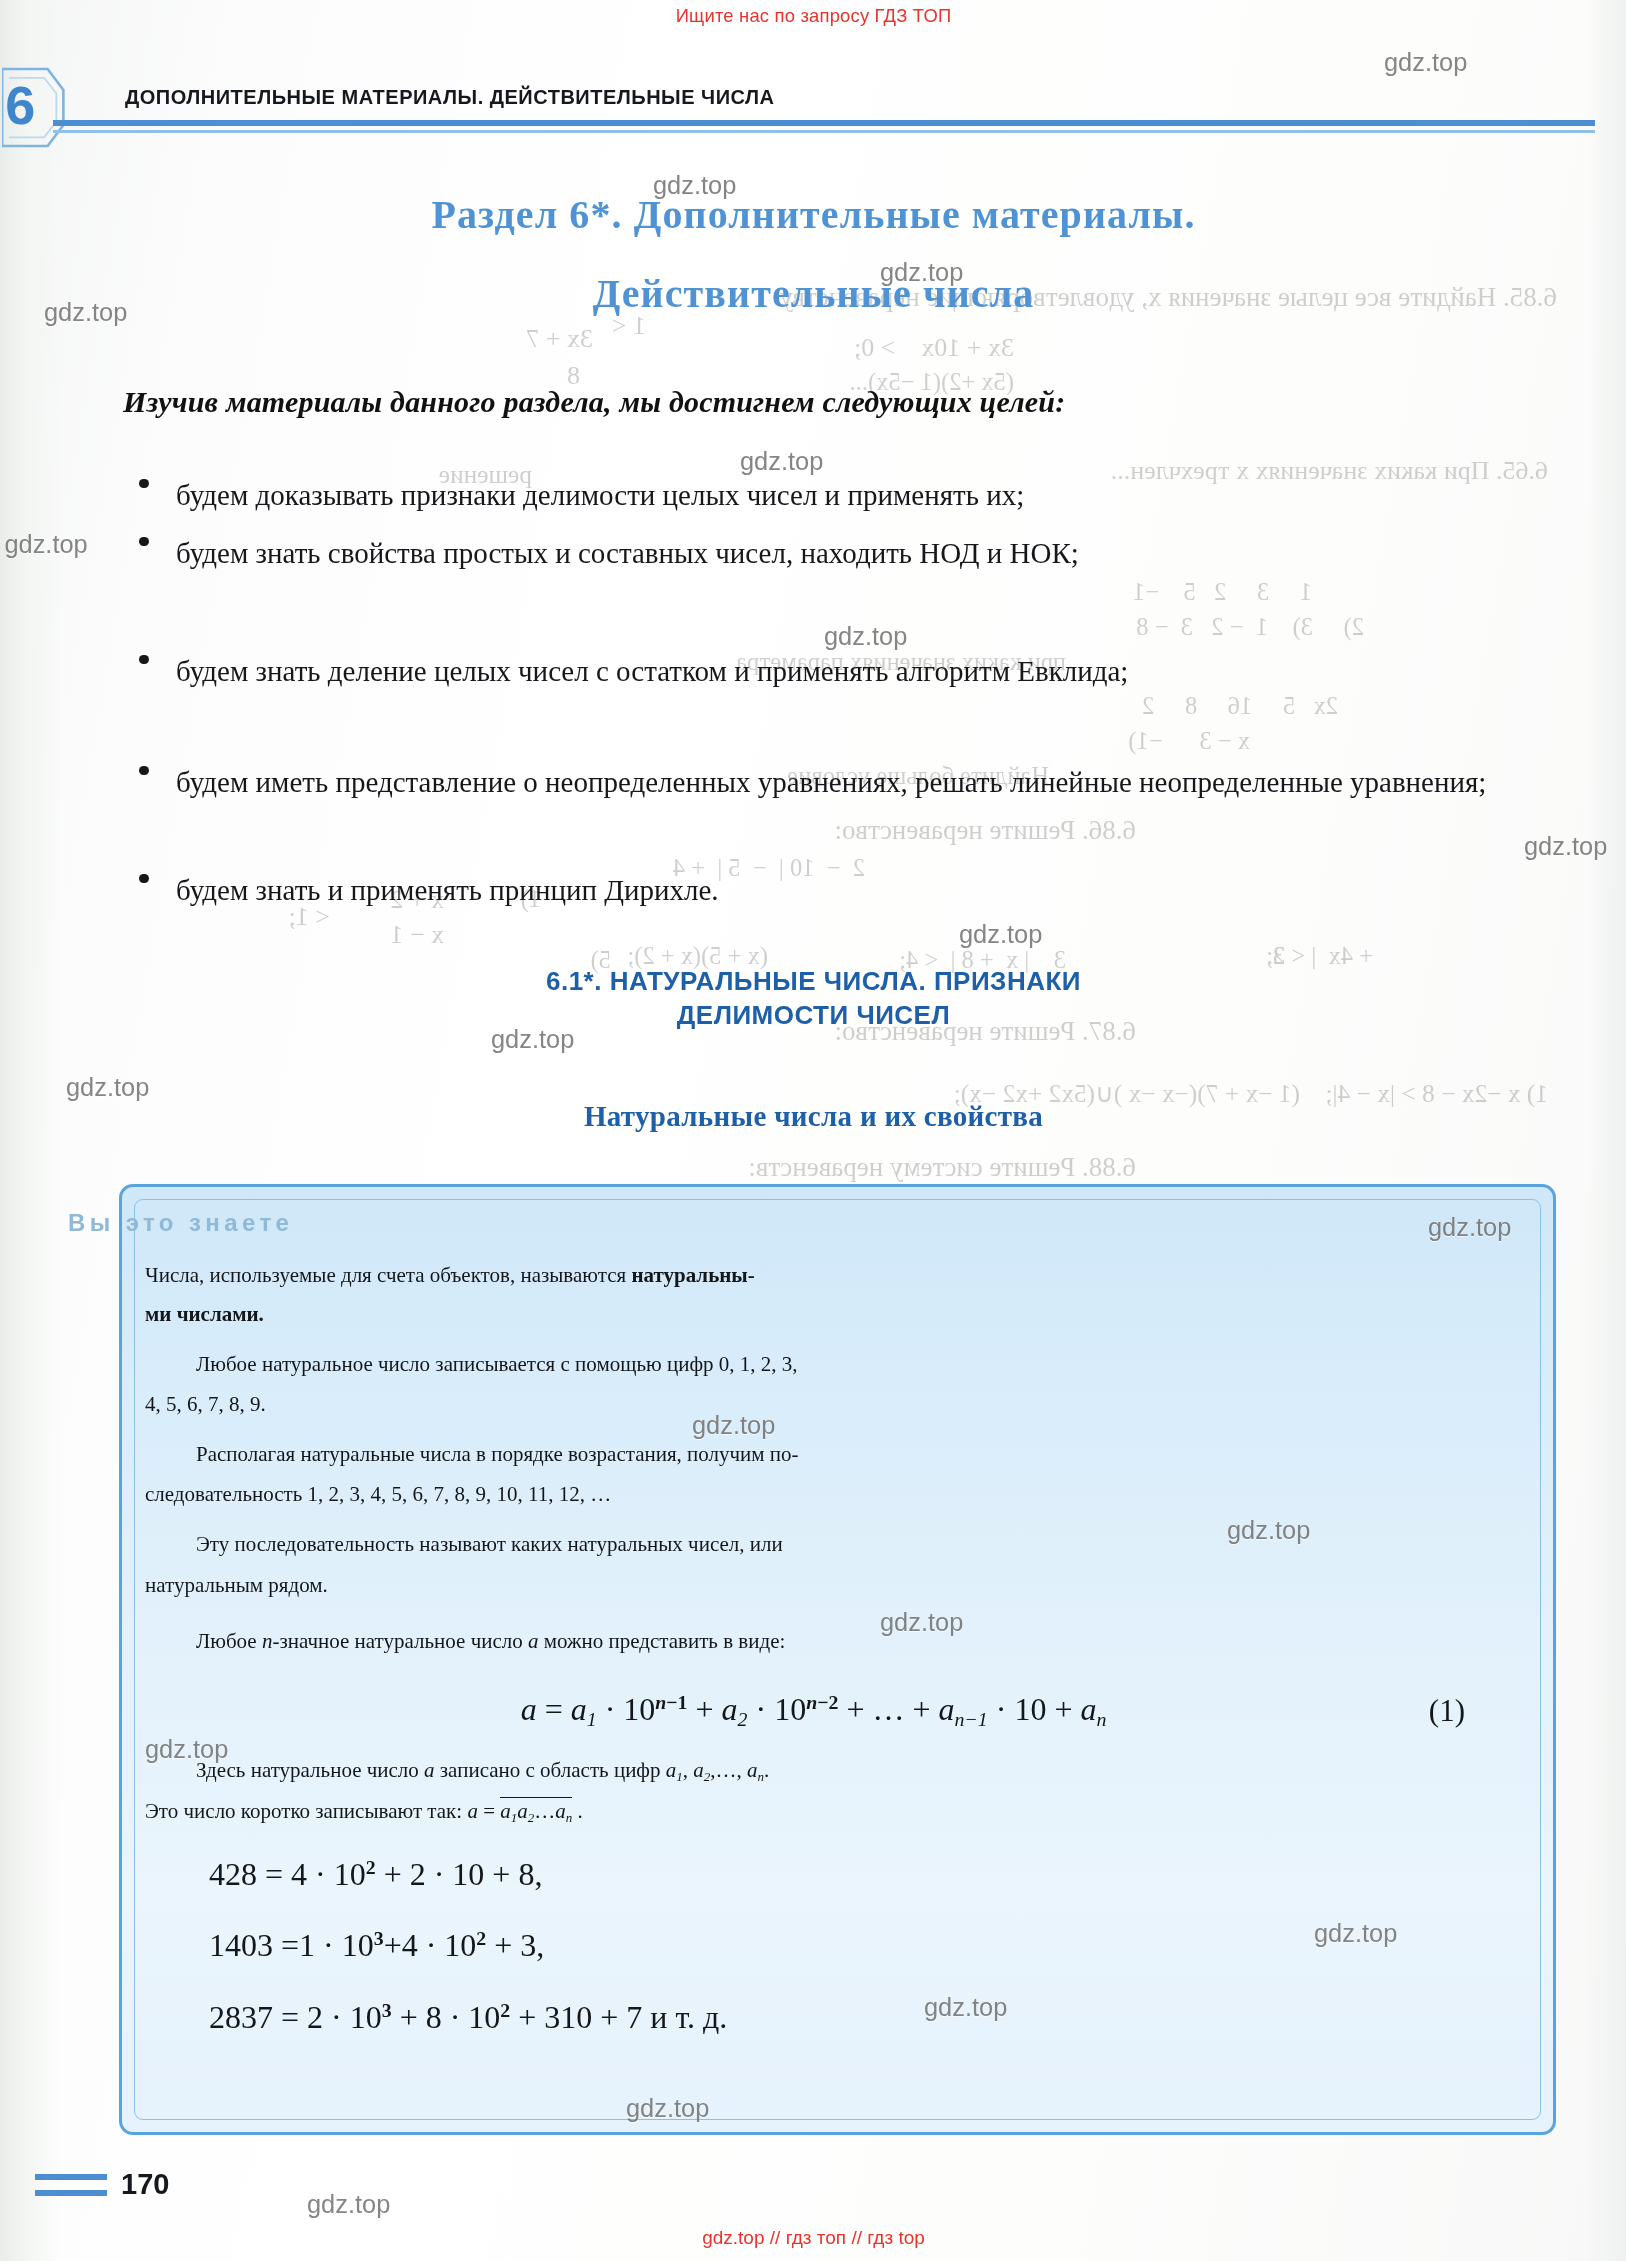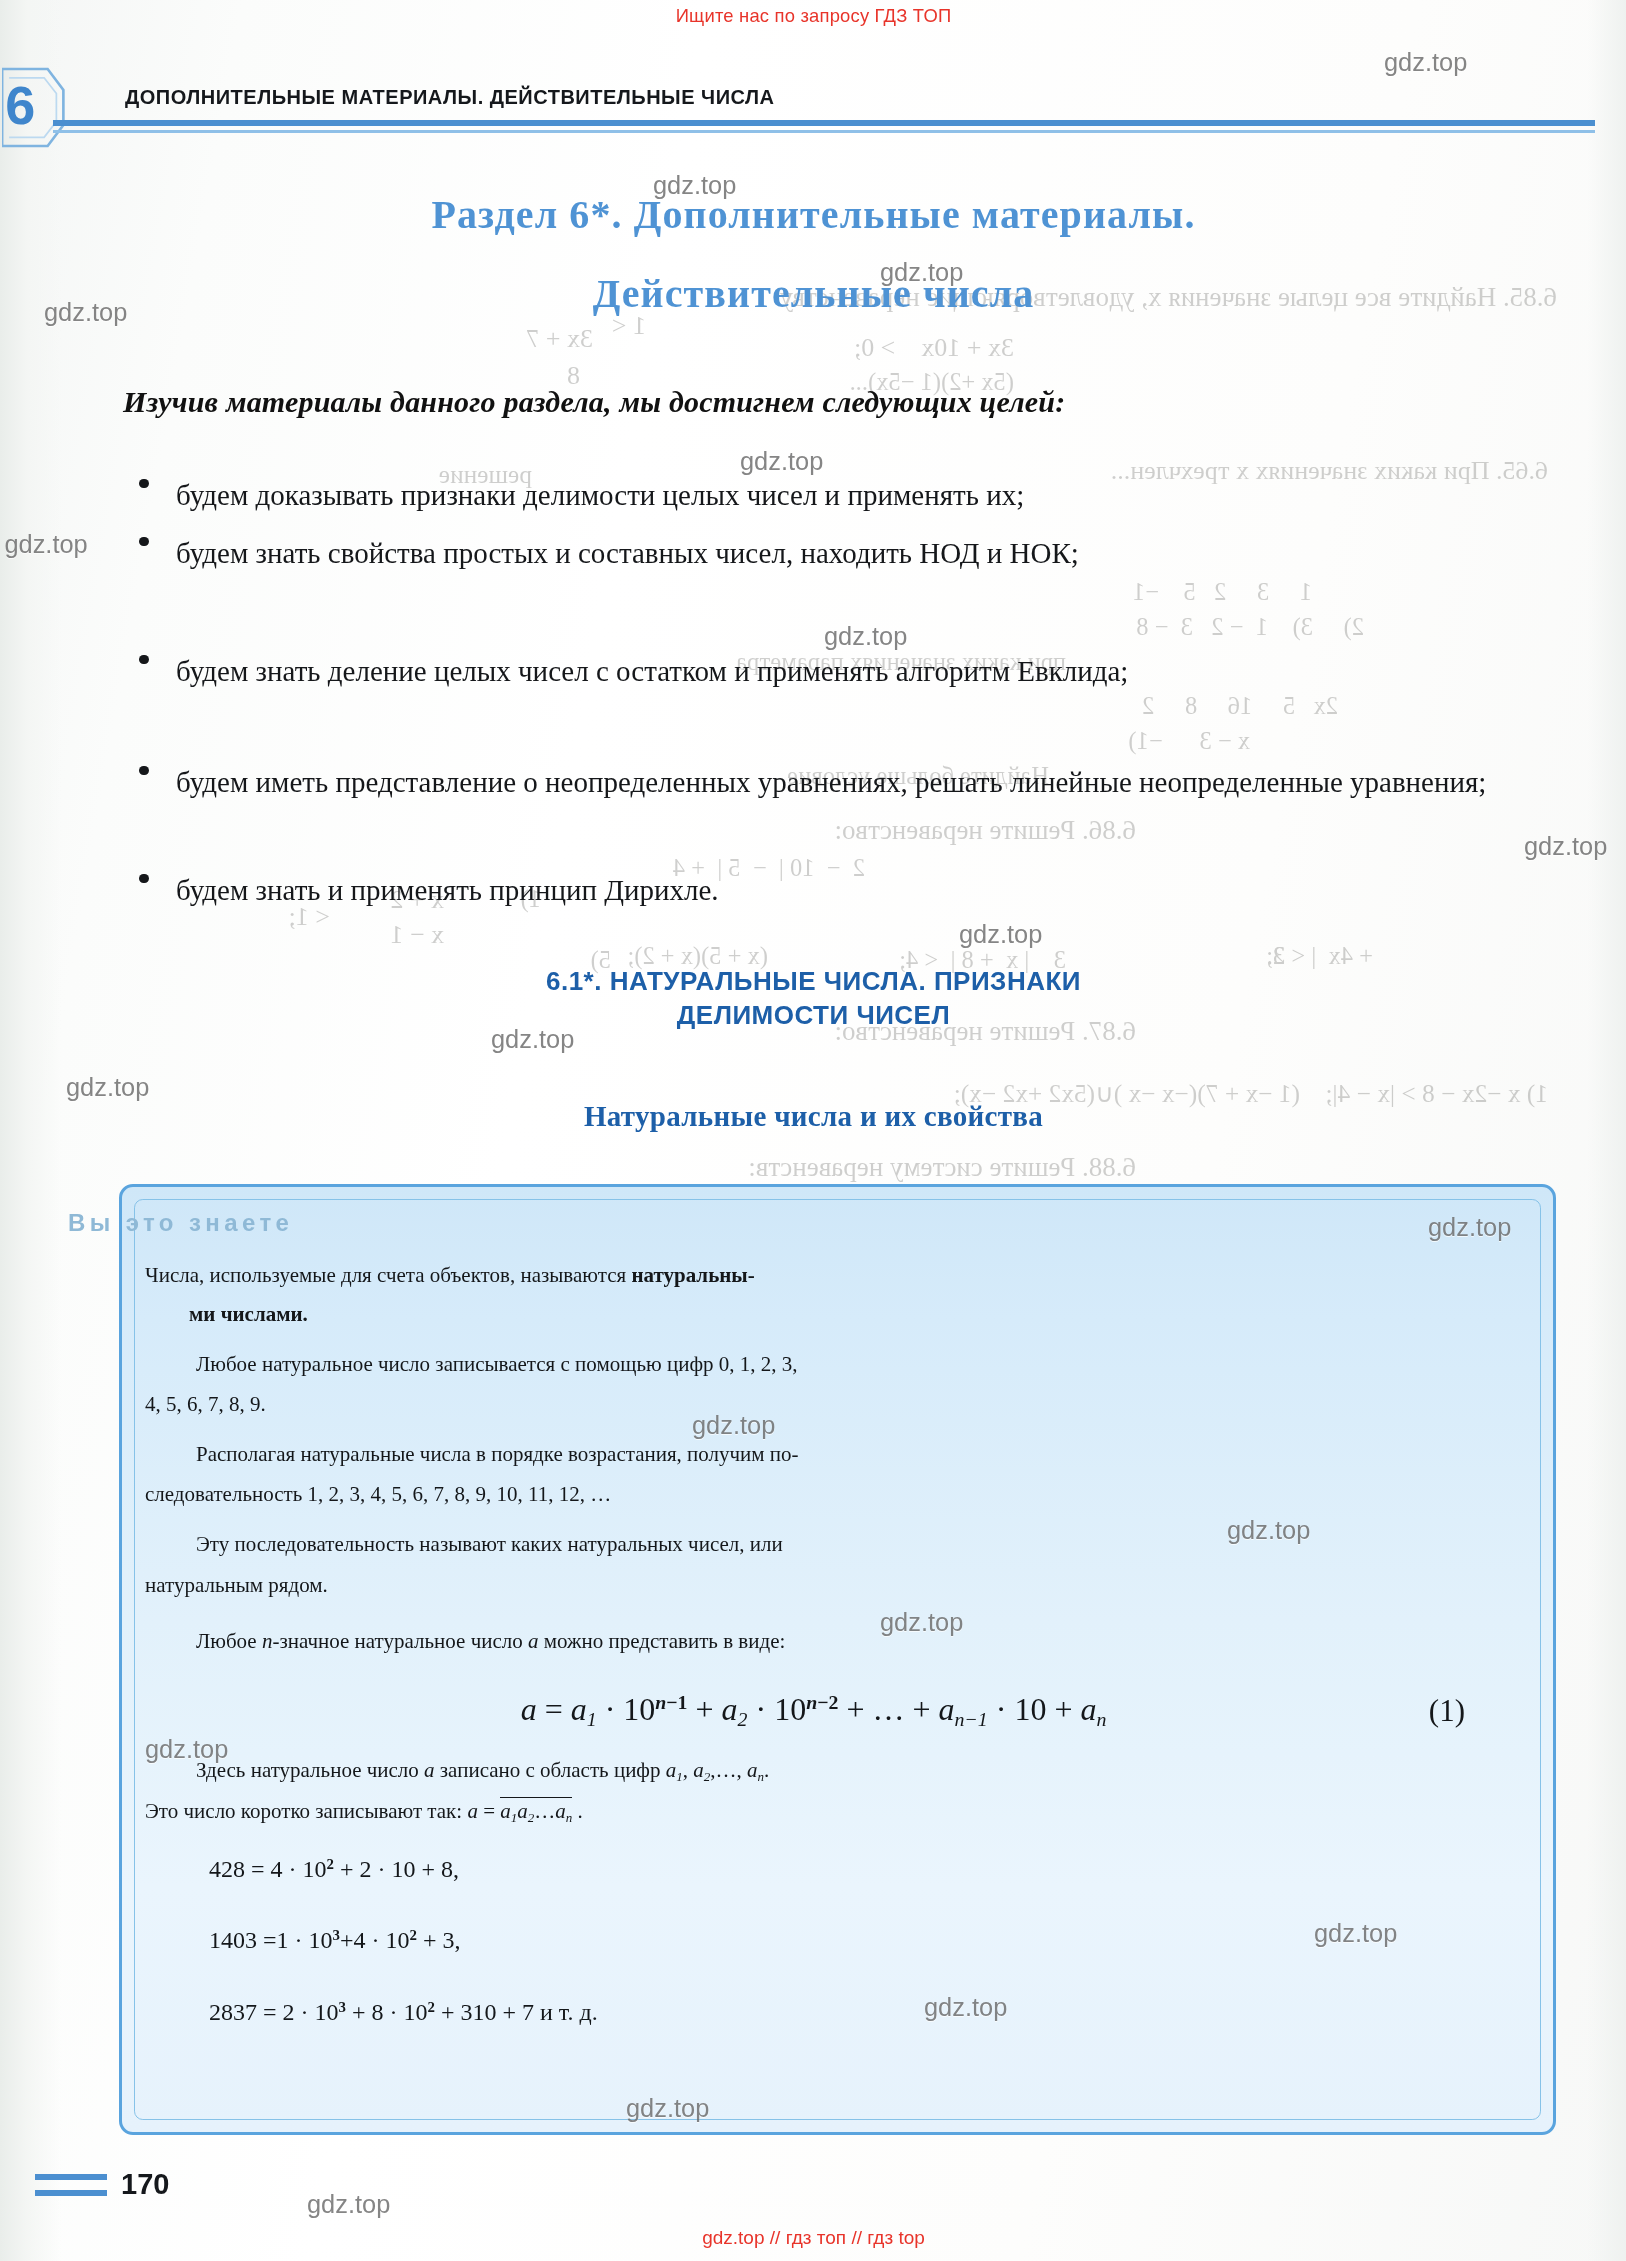--- a/index.html
+++ b/index.html
@@ -150,21 +150,21 @@
   #eqnum1{
     position:absolute;right:162px;top:1693px;
     font-size:31px;color:#14171a;
   }
   .sub{font-size:.62em;vertical-align:-.28em;font-style:italic;}
   .supn{font-size:.62em;vertical-align:.55em;font-weight:bold;}
   .ovl{border-top:1.8px solid #14171a;padding-top:0.9px;}
 
   .exline{
     position:absolute;left:209px;
-    font-size:24px;color:#14171a;
+    font-size:32px;color:#14171a;
     font-family:"Liberation Serif", serif;
   }
 
   
   #pagenum{
     position:absolute;left:121px;bottom:60px;
     font-family:"Liberation Sans", sans-serif;
     font-weight:bold;font-size:29px;color:#15181c;
   }
   #pagebar1{position:absolute;left:35px;bottom:81px;width:72px;height:6.1px;background:#4b8fd0;}
@@ -304,21 +304,21 @@
 
   <div id="knowbox">
     <div class="inner"></div>
   </div>
   <div id="knowlabel">Вы это знаете</div>
 
   <div class="kb-p" style="top:1262px;">
     <span class="indent" style="display:inline;"></span>
     <span>Числа, используемые для счета объектов, называются </span><b>натуральны-</b>
   </div>
-  <div class="kb-p" style="top:1301px;margin-left:44px;">
+  <div class="kb-p" style="top:1301px;">
     <b>ми числами.</b>
   </div>
 
   <div class="kb-p indent" style="top:1351px;">Любое натуральное число записывается с помощью цифр 0, 1, 2, 3,</div>
   <div class="kb-p" style="top:1391px;">4, 5, 6, 7, 8, 9.</div>
 
   <div class="kb-p indent" style="top:1441px;">Располагая натуральные числа в порядке возрастания, получим по-</div>
   <div class="kb-p" style="top:1481px;">следовательность 1, 2, 3, 4, 5, 6, 7, 8, 9, 10, 11, 12, …</div>
 
   <div class="kb-p indent" style="top:1531px;">Эту последовательность называют каких натуральных чисел, или</div>

